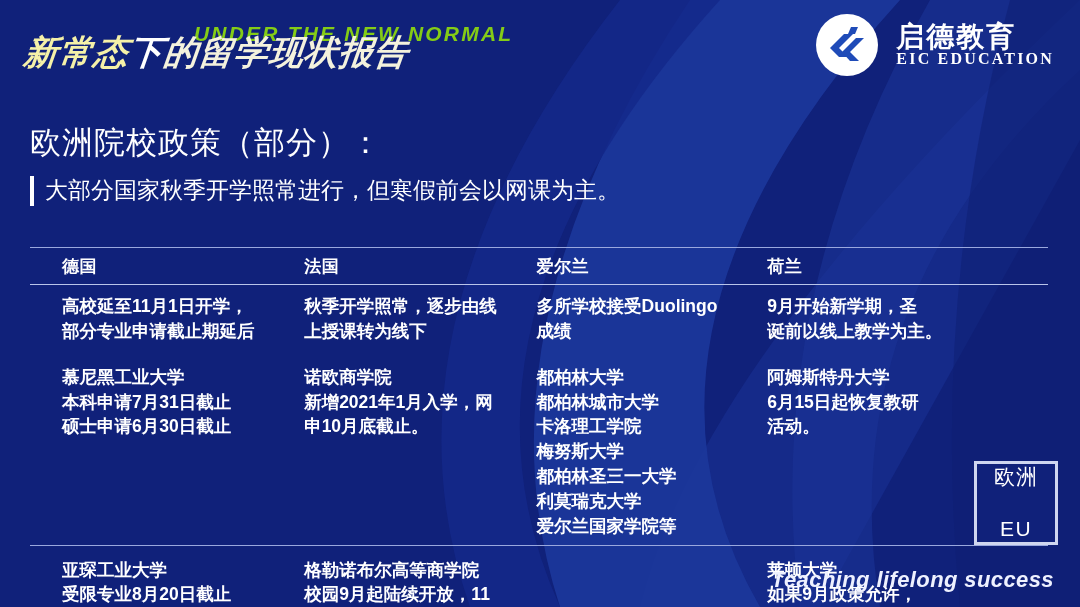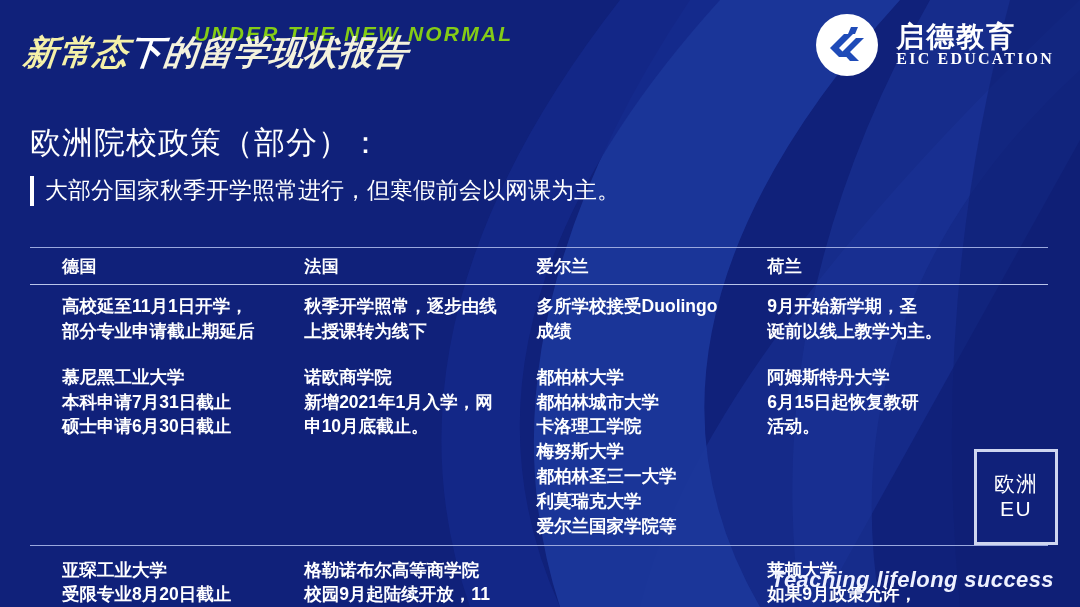--- a/index.html
+++ b/index.html
@@ -168,27 +168,27 @@
   }
   .row-gap { height: 19px; }
   .trow.lead .cell { padding-bottom: 2px; }
 
   
   .eu-badge {
     position: absolute;
     right: 22px;
     bottom: 62px;
     width: 84px;
-    height: 96px;
+    height: 84px;
     border: 3px solid #cfd6f0;
     box-sizing: border-box;
     display: flex;
     flex-direction: column;
     align-items: center;
-    justify-content: center;
+    justify-content: space-between;
     background: #10217a;
   }
   .eu-cn {
     font-size: 21px;
     font-weight: normal;
     color: #ffffff;
     letter-spacing: 1px;
     line-height: 1.2;
   }
   .eu-en {

